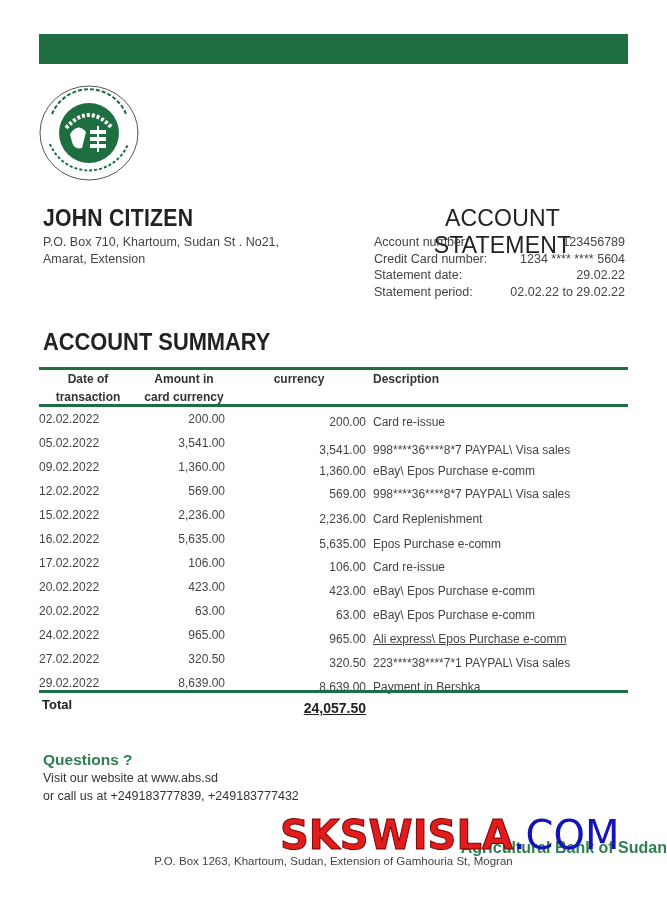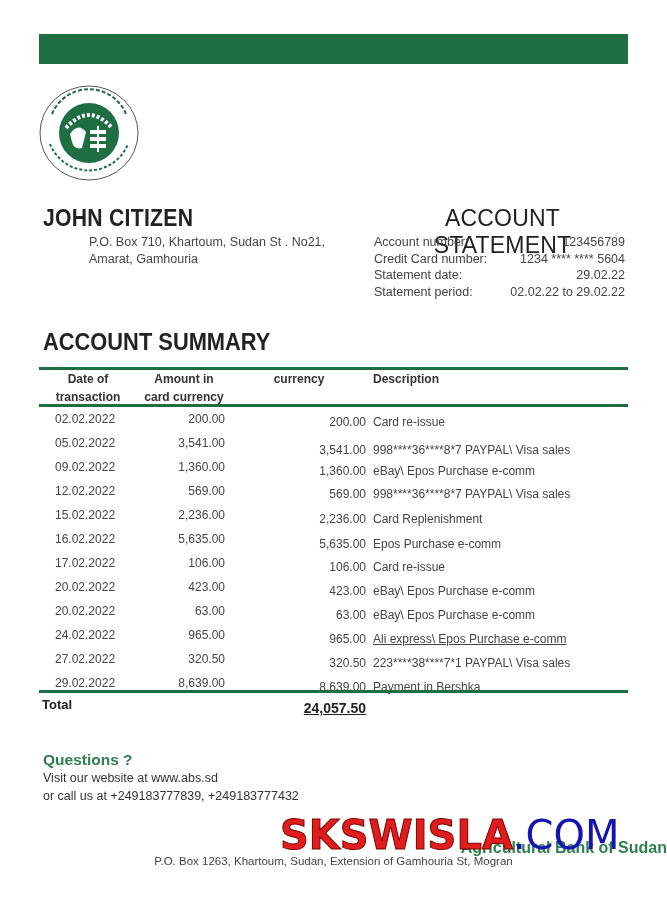--- a/index.html
+++ b/index.html
@@ -1,29 +1,29 @@
 <!DOCTYPE html>
 <html><head>
 <meta charset="utf-8">
 <style>
   html, body { margin:0; padding:0; background:#ffffff; }
   body { width:667px; height:900px; position:relative; overflow:hidden; font-family:"Liberation Sans", sans-serif; color:#333; }
   .abs { position:absolute; }
   .topbar { left:39px; top:34px; width:589px; height:30px; background:#1f6e42; }
   .logo { left:38px; top:84px; width:102px; height:98px; }
   .name { left:43px; top:205px; font-size:23px; font-weight:bold; color:#222; letter-spacing:0.3px; transform:scaleX(0.92); transform-origin:left; }
-  .addr { left:43px; top:234px; font-size:12.5px; line-height:16.5px; color:#444;margin-left:46px; }
+  .addr { left:43px; top:234px; font-size:12.5px; line-height:16.5px; color:#444; }
   .stmt-title { left:380px; top:205px; width:245px; font-size:23px; color:#222; text-align:center; letter-spacing:0.2px; }
   .stmt-info { left:374px; top:234px; width:251px; font-size:12.5px; line-height:16.5px; color:#444; }
   .stmt-row { display:flex; justify-content:space-between; }
   .sum-title { left:43px; top:329px; font-size:23px; font-weight:bold; color:#222; transform:scaleX(0.95); transform-origin:left; }
   .rule { left:39px; width:589px; height:3px; background:#1f6e42; }
   .th { font-size:12px; font-weight:bold; color:#333; line-height:18px; text-align:center; }
   .row { position:absolute; left:39px; width:589px; font-size:12px; color:#444; }
-  .row .c1 { position:absolute; left:16px; }
+  .row .c1 { position:absolute; left:0; }
   .row .c2 { position:absolute; left:110px; width:76px; text-align:right; }
   .row .c3 { position:absolute; left:230px; width:97px; text-align:right; }
   .row .c4 { position:absolute; left:334px; }
   .total-lbl { left:42px; top:697px; font-size:13px; font-weight:bold; color:#222; }
   .total-val { left:270px; top:700px; width:96px; text-align:right; font-size:14px; font-weight:bold; color:#222;text-decoration:underline; }
   .q-title { left:43px; top:751px; font-size:15.5px; color:#2e8050; font-weight:bold; }
   .q-line { left:43px; font-size:12.5px; color:#333; }
   .footer-name { left:0; width:667px; top:839px; text-align:right; font-size:16px; font-weight:bold; color:#2e8050; padding-left:0; }
   .footer-addr { left:0; width:667px; top:855px; text-align:center; font-size:11.5px; color:#444; }
   .wm { left:280px; top:812px; font-size:40px; font-weight:bold; letter-spacing:0px; white-space:nowrap; }
@@ -46,21 +46,21 @@
     <rect x="52" y="60" width="16" height="4" fill="#fff"></rect>
     <rect x="59" y="42" width="2" height="26" fill="#fff"></rect>
     <path d="M14 30 A40 40 0 0 1 88 30" fill="none" stroke="#1f6e42" stroke-width="2" stroke-dasharray="4 2"></path>
     <path d="M12 60 A42 42 0 0 0 90 60" fill="none" stroke="#1f6e42" stroke-width="2" stroke-dasharray="3 2"></path>
   </svg>
 </div>
 
 <div class="abs name">JOHN CITIZEN</div>
 <div class="abs addr">
   <div>P.O. Box 710, Khartoum, Sudan St . No21,</div>
-  <div>Amarat, Gamhouria</div>
+  <div>Amarat, Extension</div>
 </div>
 
 <div class="abs stmt-title">ACCOUNT STATEMENT</div>
 <div class="abs stmt-info">
   <div class="stmt-row">
     <span>Account number:</span>
     <span>123456789</span>
   </div>
   <div class="stmt-row">
     <span>Credit Card number:</span>

